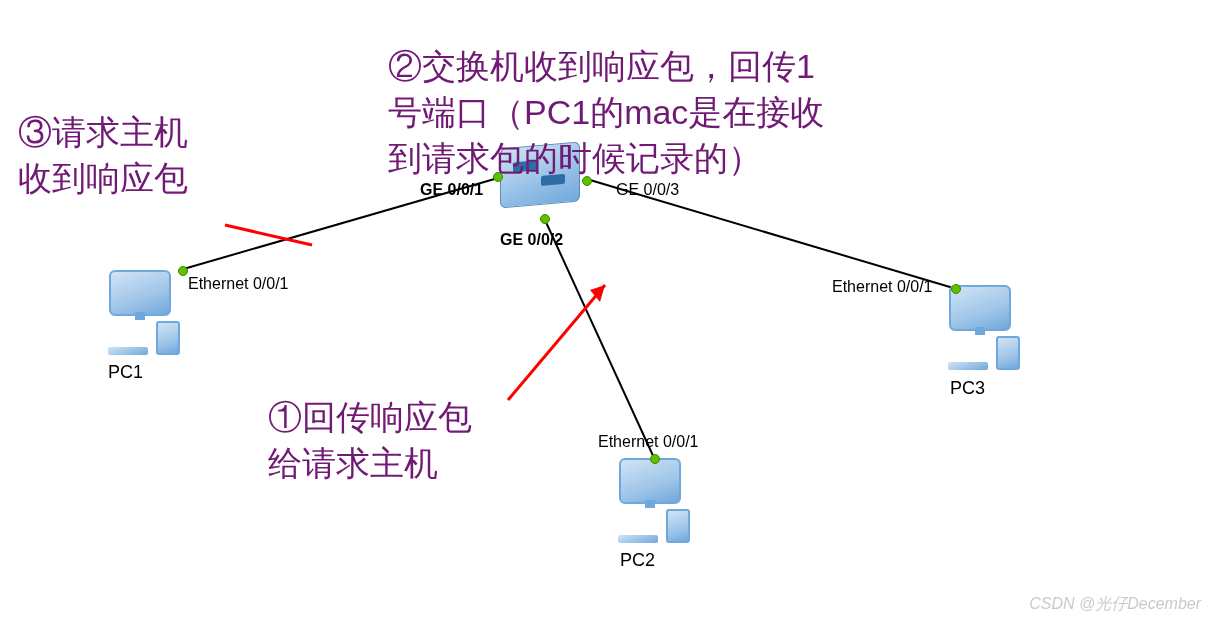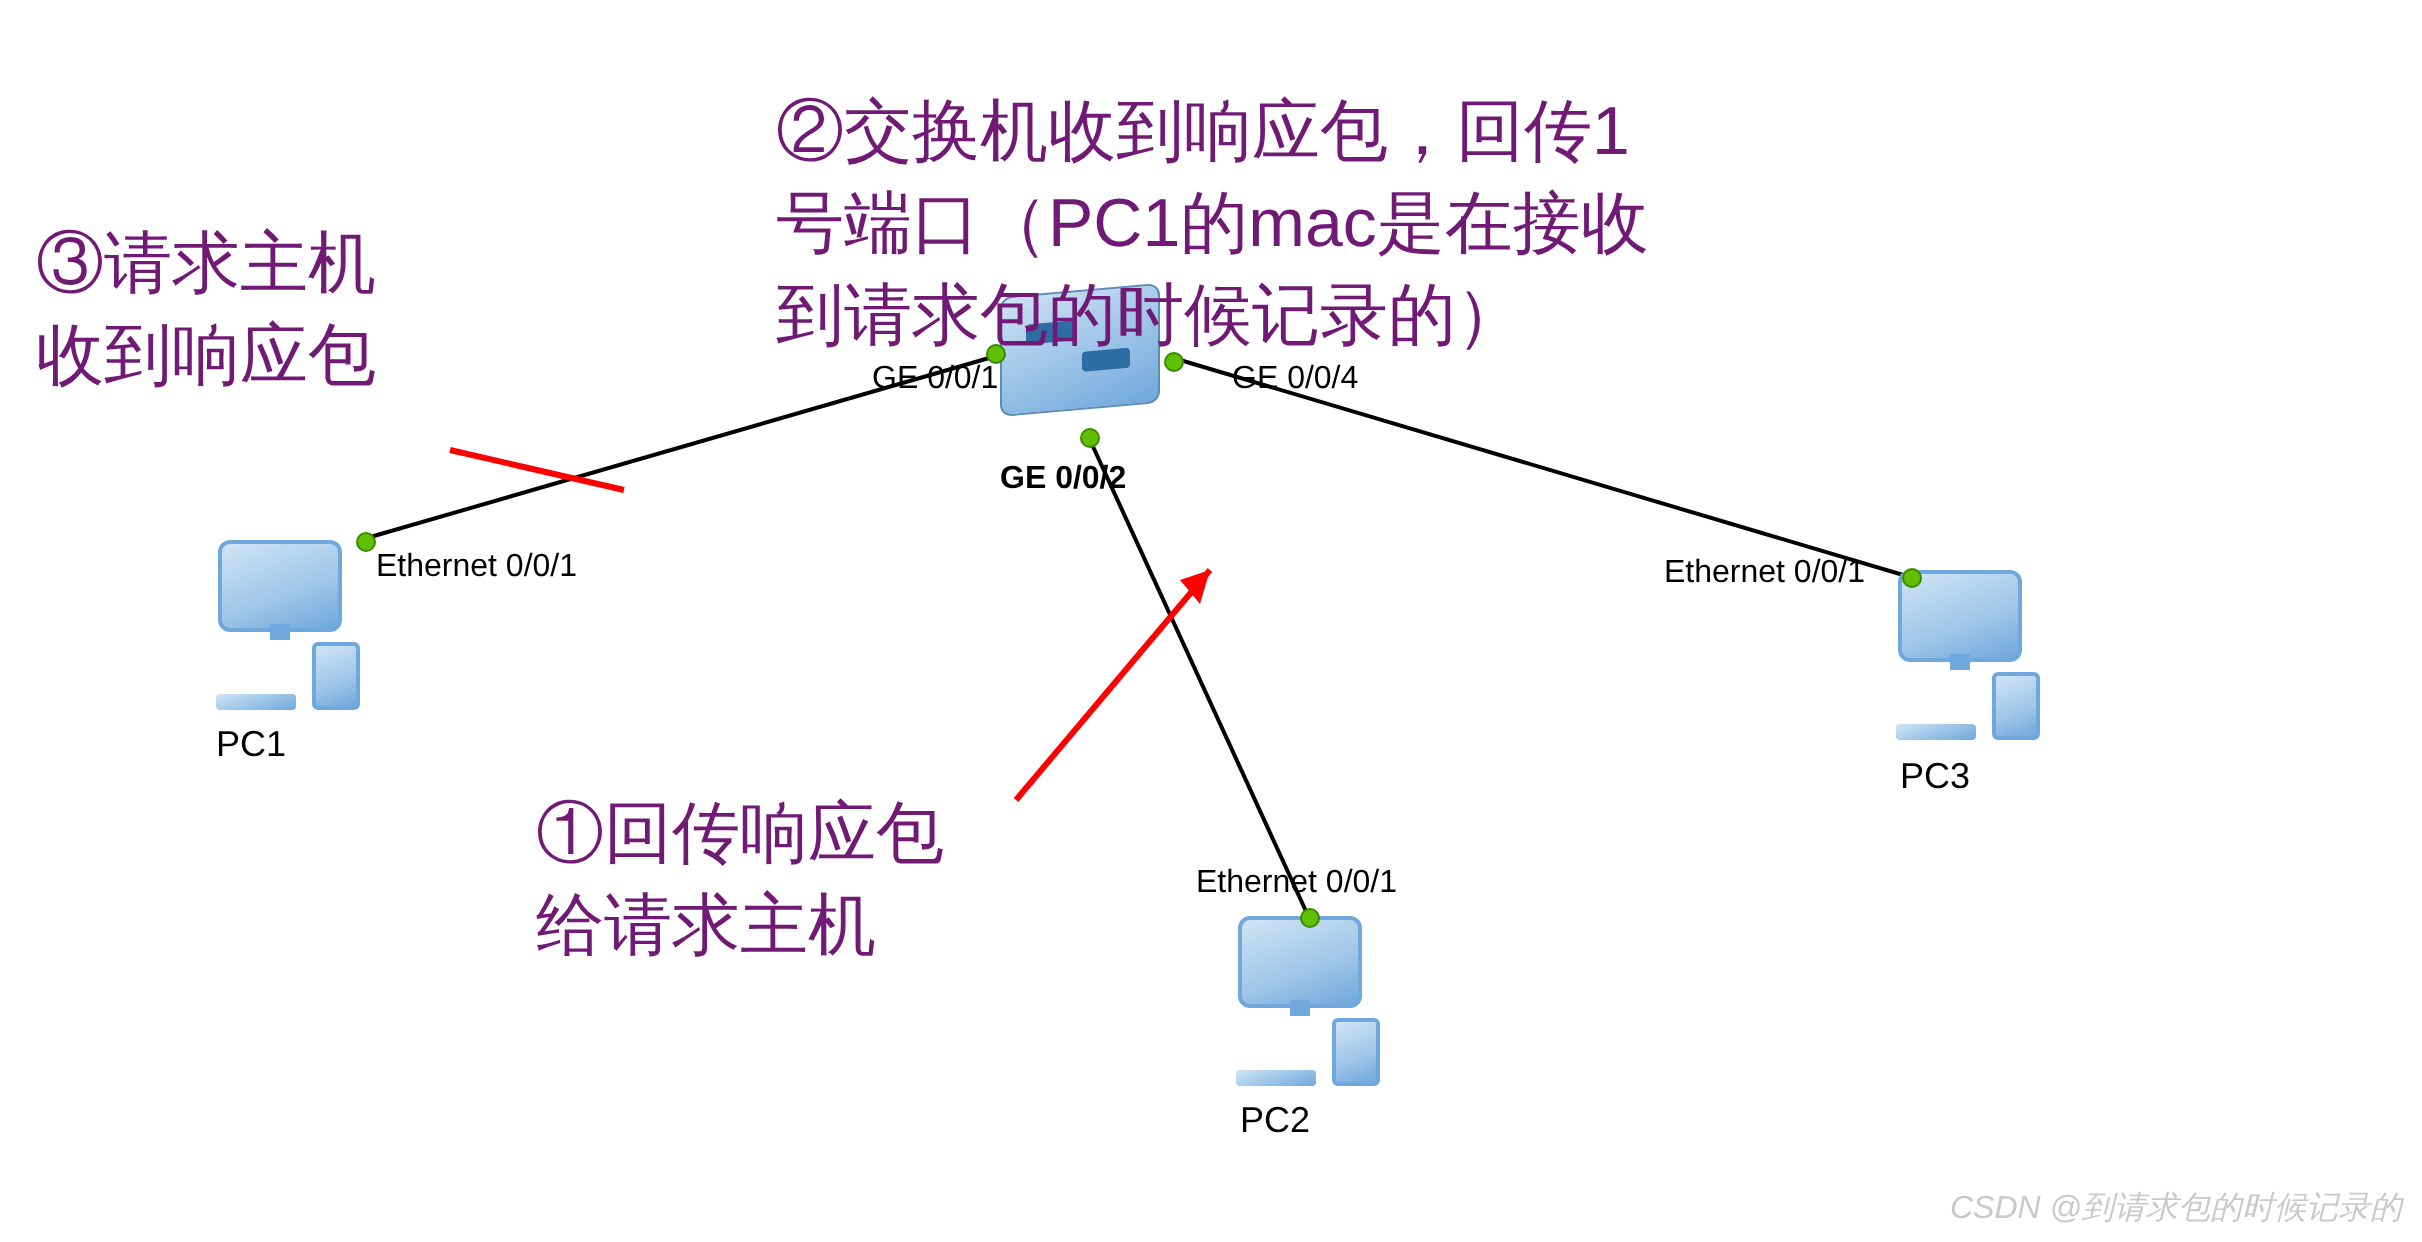--- a/index.html
+++ b/index.html
@@ -144,21 +144,21 @@
 <div class="node-dot" style="left:650px; top:454px;"></div>
 <div class="node-dot" style="left:951px; top:284px;"></div>
 
 <div class="device-label" style="left:108px; top:362px;">PC1</div>
 <div class="device-label" style="left:620px; top:550px;">PC2</div>
 <div class="device-label" style="left:950px; top:378px;">PC3</div>
 
 <div class="port-label" style="left:188px; top:275px;">Ethernet 0/0/1</div>
 <div class="port-label" style="left:598px; top:433px;">Ethernet 0/0/1</div>
 <div class="port-label" style="left:832px; top:278px;">Ethernet 0/0/1</div>
-<div class="port-label" style="left:436px; top:181px;">GE 0/0/1</div>
+<div class="port-label" style="left:420px; top:181px;font-weight:bold;">GE 0/0/1</div>
 <div class="port-label" style="left:500px; top:231px;font-weight:bold;">GE 0/0/2</div>
-<div class="port-label" style="left:616px; top:181px;">GE 0/0/4</div>
+<div class="port-label" style="left:616px; top:181px;">GE 0/0/3</div>
 
 <div class="annotation" style="left:18px; top:110px;">③请求主机<br>收到响应包</div>
 <div class="annotation" style="left:388px; top:44px;">②交换机收到响应包，回传1<br>号端口（PC1的mac是在接收<br>到请求包的时候记录的）</div>
 <div class="annotation" style="left:268px; top:395px;">①回传响应包<br>给请求主机</div>
 
-<div class="watermark">CSDN @到请求包的时候记录的</div>
+<div class="watermark">CSDN @光仔December</div>
 
 </body></html>

